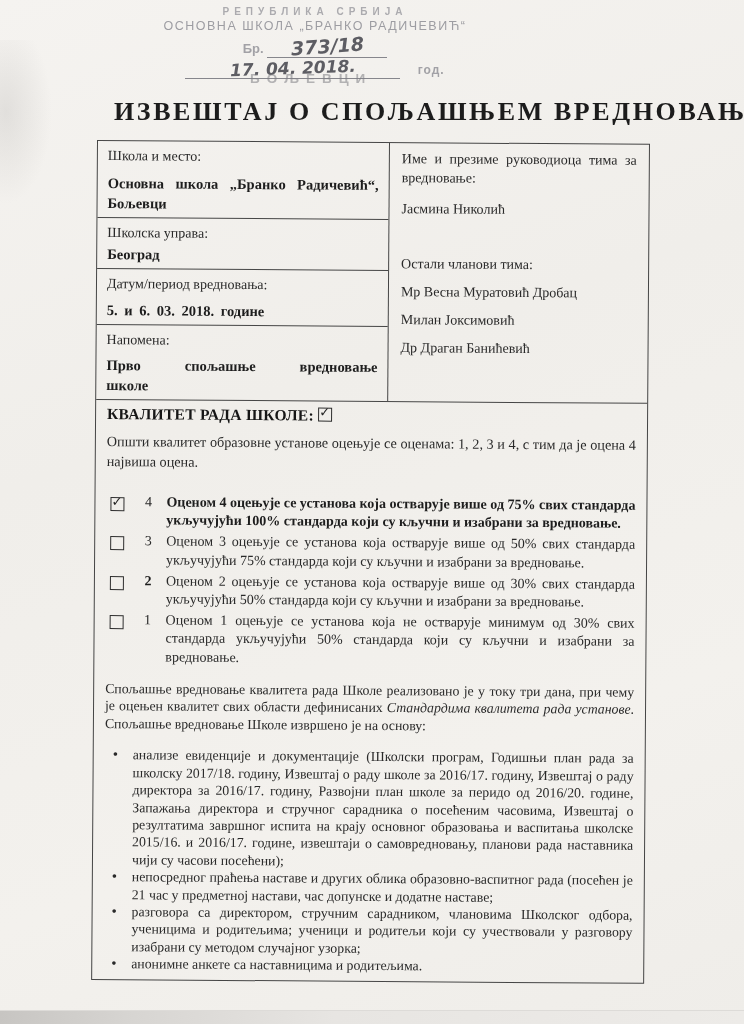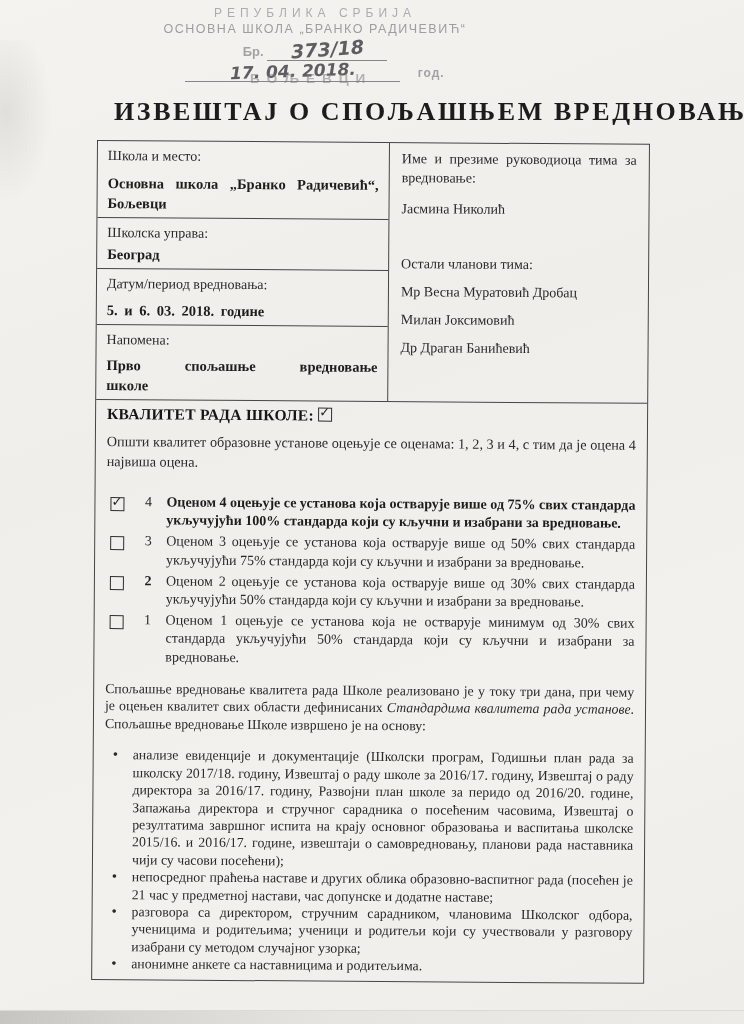--- a/index.html
+++ b/index.html
@@ -8,21 +8,21 @@
     width:744px;height:1024px;
     margin:0 auto;
     background:linear-gradient(160deg,#f5f3f0 0%,#f0eeea 38%,#f3f1ed 72%,#efede9 100%);
     font-family:"Liberation Serif","DejaVu Serif",serif;
     color:#2a2a2a;
     overflow:hidden;
   }
   
   .stamp{position:absolute;top:6px;left:148px;width:334px;text-align:center;
     font-family:"Liberation Sans","DejaVu Sans",sans-serif;color:#94949a;}
-  .stamp-line1{font-size:12px;font-weight:normal;letter-spacing:5px;opacity:.75;}
+  .stamp-line1{font-size:10px;font-weight:bold;letter-spacing:5px;opacity:.75;}
   .stamp-line2{font-size:12.5px;font-weight:normal;letter-spacing:1.5px;margin-top:2px;opacity:.9;}
   .stamp-number-row{margin-top:2px;font-size:13px;font-weight:bold;}
   .stamp-number-row .lbl{opacity:.85;}
   .hand{font-family:"DejaVu Sans","Liberation Sans",sans-serif;font-style:italic;
     color:#5d5d63;font-weight:600;display:inline-block;}
   .hw-number{font-size:19px;transform:rotate(-4deg);padding:0 14px;}
   .underline-short{display:inline-block;border-bottom:1.6px solid #86868c;min-width:120px;}
   .stamp-date-row{margin-top:0;font-size:12px;font-weight:bold;}
   .underline-long{display:inline-block;border-bottom:1.6px solid #86868c;min-width:215px;}
   .hw-date{font-size:17px;transform:rotate(-2deg);padding:0 6px;}

